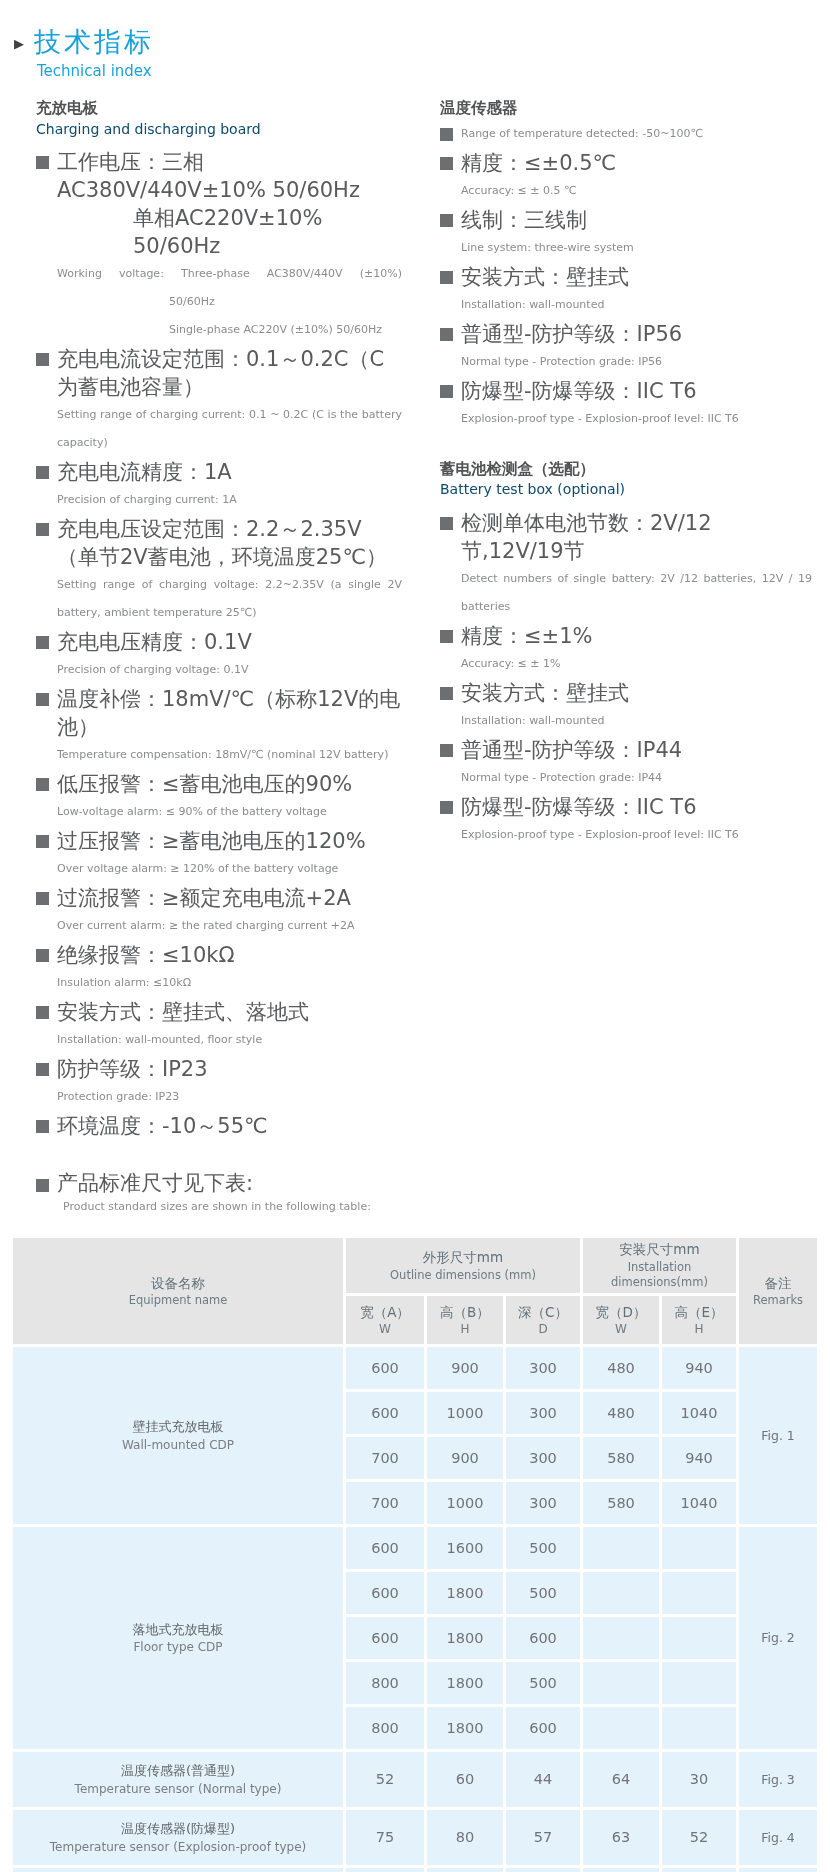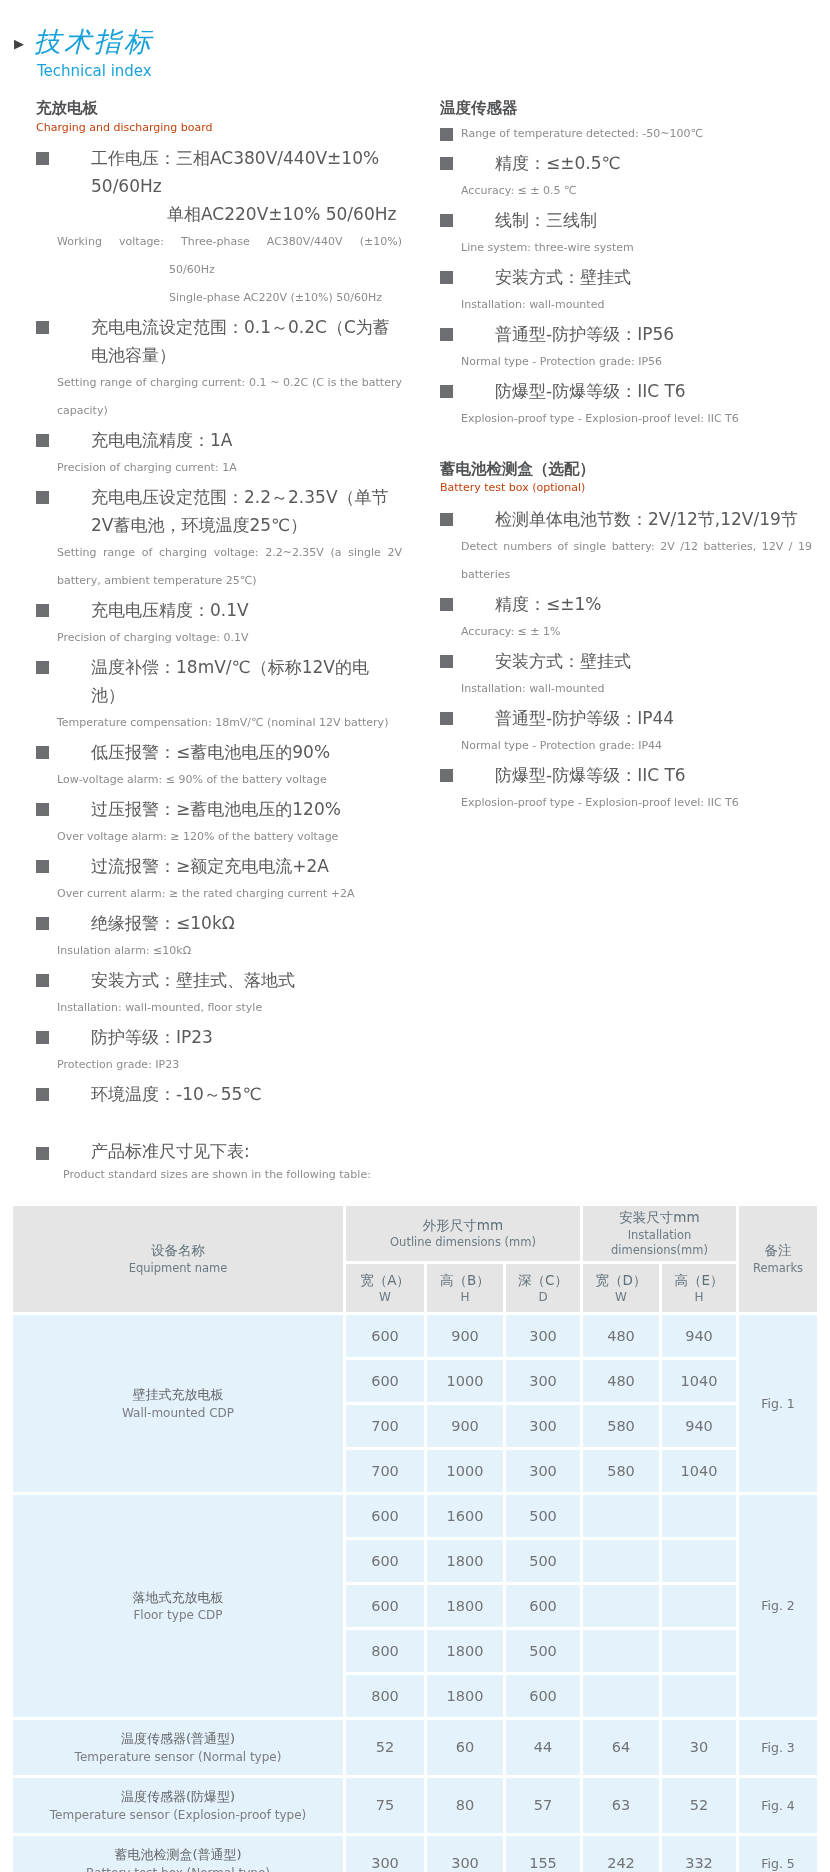--- a/index.html
+++ b/index.html
@@ -3,36 +3,36 @@
 <meta charset="utf-8">
 <style>
   html,body { margin:0; padding:0; background:#ffffff; }
   body { width:830px; font-family:"DejaVu Sans","Liberation Sans",sans-serif; }
   .page { width:830px; min-height:1872px; background:#fff; overflow:hidden; }
 
   
   .doc-header { padding:24px 0 0 14px; }
   .title-row { display:flex; align-items:center; }
   .tri { color:#414042; font-size:13px; margin:2px 10px 0 0; }
-  .title-zh { color:#1ba1da; font-size:27px; letter-spacing:3px; font-weight:500;font-style:italic; }
+  .title-zh { color:#1ba1da; font-size:27px; letter-spacing:3px; font-weight:500; }
   .title-en { color:#1ba1da; font-size:15px; margin:2px 0 0 23px; }
 
   
   .columns { display:flex; padding:18px 18px 0 36px; gap:38px; }
   .col-left { width:366px; flex:none; }
   .col-right { flex:1; min-width:0; }
 
   .sec-zh { font-size:15.5px; font-weight:bold; color:#515254; line-height:1.4; }
-  .sec-en { font-size:11px; color:#c2410c; line-height:1.4; margin-bottom:9px; }
+  .sec-en { font-size:14px; color:#0c4a6e; line-height:1.4; margin-bottom:9px; }
   .sec-gap { margin-top:26px; }
 
   .spec-item { display:flex; margin-bottom:1px; }
   .bullet { width:13px; height:13px; background:#6d6e71; margin:8px 8px 0 0; flex:none; }
   .spec-text { flex:1; min-width:0; }
-  .zh { font-size:17px; color:#595a5c; line-height:28px;margin-left:34px; }
+  .zh { font-size:21px; color:#595a5c; line-height:28px; }
   .en { font-size:11px; color:#8a8c8e; line-height:28px; text-align:justify; }
   .en:empty { display:none; }
   .ind-zh2 { padding-left:76px; }
   .ind-en2 { padding-left:112px; text-align:left; }
   .ind-en3 { padding-left:112px; text-align:left; }
   .spread { text-align:justify; text-align-last:justify; }
 
   
   .table-intro { padding:30px 12px 0 36px; }
   .table-intro .zh { line-height:24px; }

